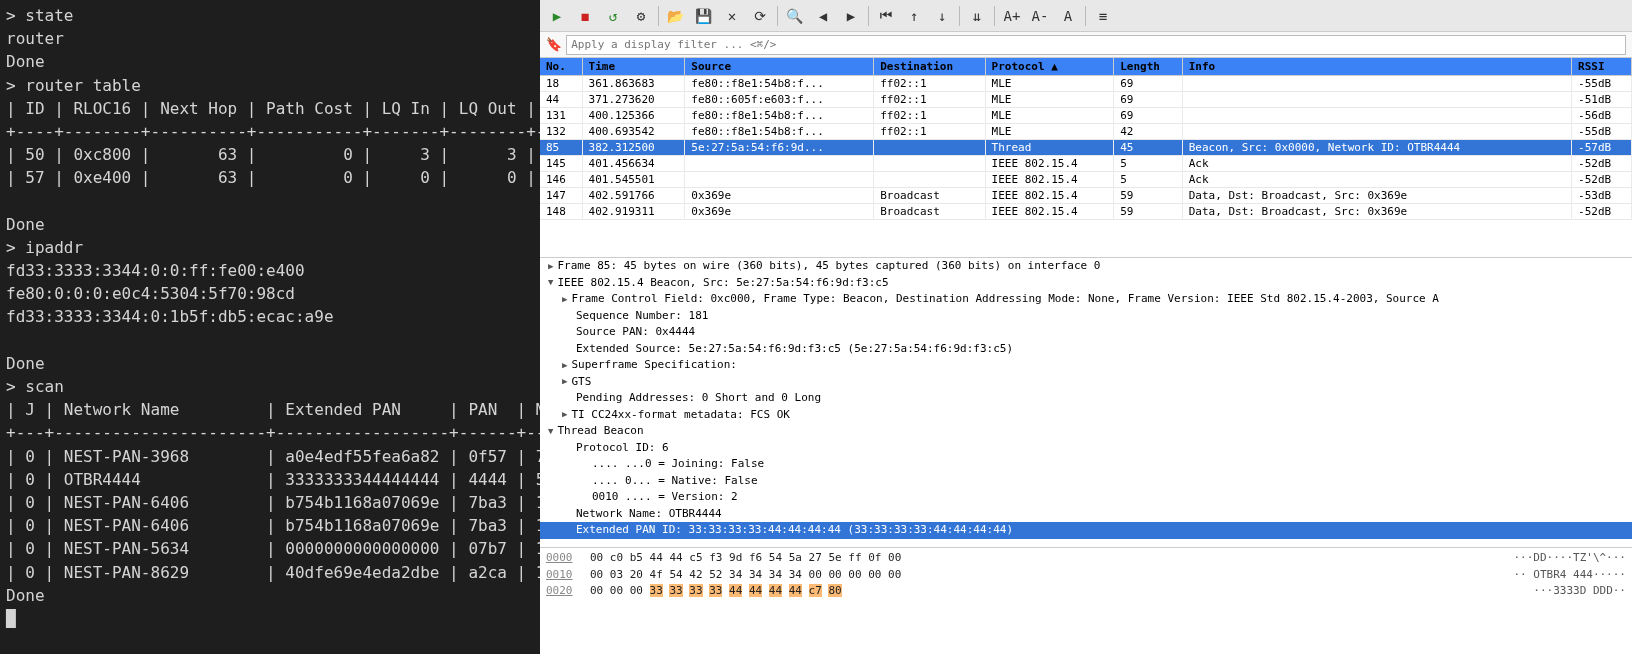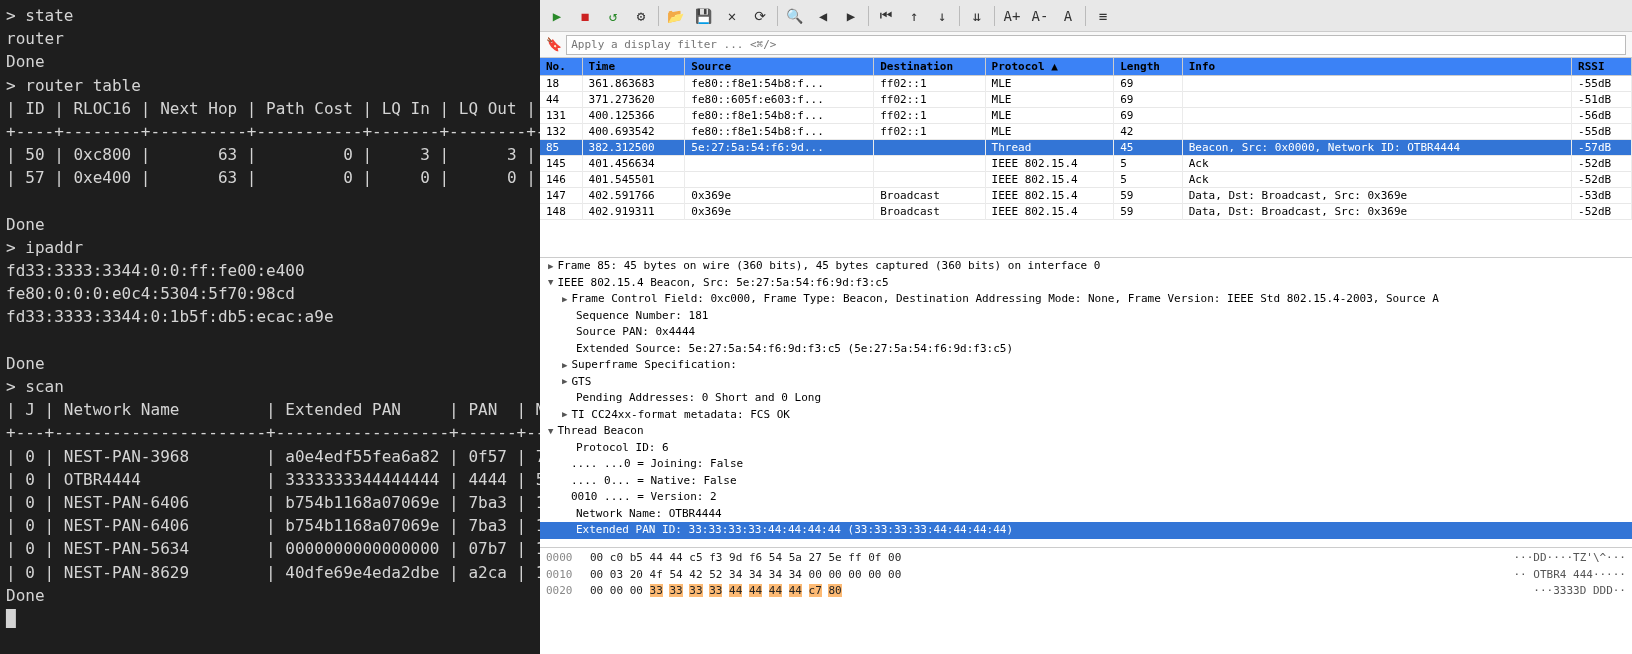--- a/index.html
+++ b/index.html
@@ -123,35 +123,35 @@
     .detail-line {
       padding: 0 4px 0 8px;
       white-space: nowrap;
       overflow: hidden;
       display: flex;
       align-items: center;
       gap: 2px;
     }
     .detail-line.selected { background: #3375d6; color: white; align-items: center; }
     .detail-line.indent1 { padding-left: 22px; }
-    .detail-line.indent2 { padding-left: 17px; }
+    .detail-line.indent2 { padding-left: 38px; }
     .expand-icon { font-size: 9px; color: #555; cursor: pointer; margin-right: 2px; }
 
     
     #hex-dump {
       flex: 1;
       background: white;
       overflow: hidden;
       font-size: 11px;
       padding: 2px 6px;
       font-family: monospace;
       line-height: 1.5;
     }
     .hex-row { display: flex; gap: 8px; }
-    .hex-offset { color: #888; min-width: 36px; }
+    .hex-offset { color: #888; min-width: 36px; text-decoration: underline; }
     .hex-bytes { color: #222; flex: 1; }
     .hex-ascii { color: #555; }
     .hex-highlight { background: #fdba74; }
   </style>
 </head>
 <body>
 
 <div id="terminal">&gt; state
 router
 Done

